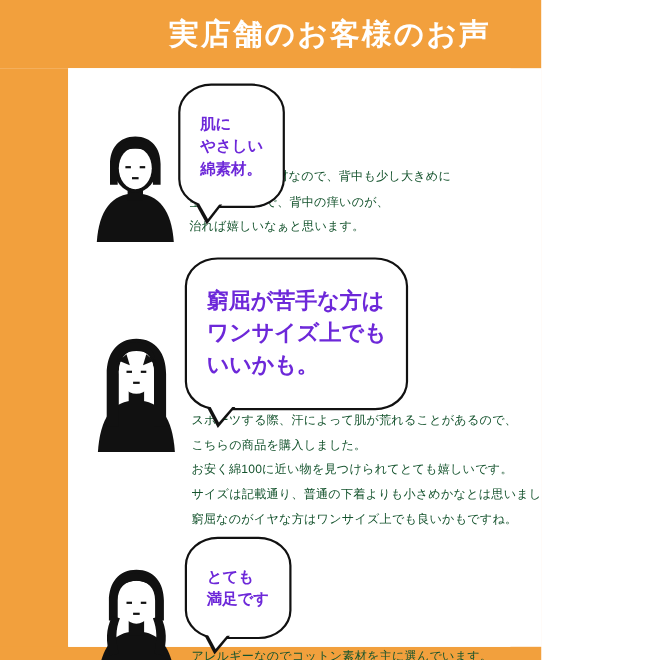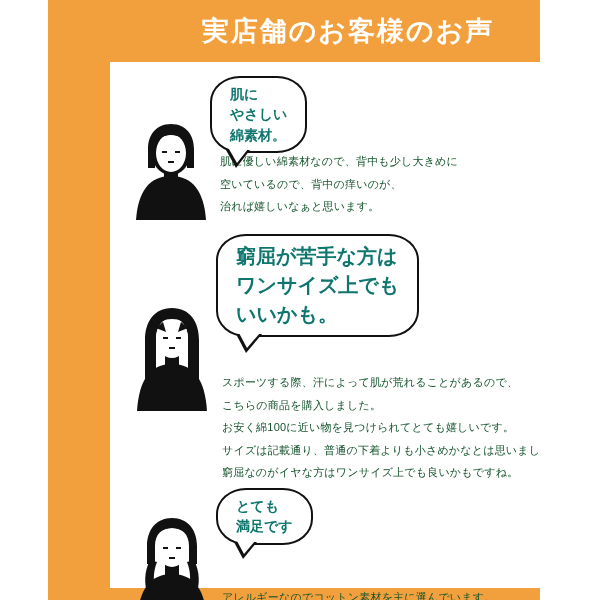--- a/index.html
+++ b/index.html
@@ -9,21 +9,20 @@
     height: 600px;
     background: #ffffff;
     font-family: "Liberation Sans", sans-serif;
   }
   #page {
     position: relative;
     width: 492px;
     height: 600px;
     background: #ffffff;
     overflow: hidden;
-    margin-left: 48px;
   }
   
   .frame-top {
     position: absolute;
     left: 0; top: 0;
     width: 600px; height: 62px;
     background: #f2a03d;
   }
   .frame-left {
     position: absolute;
@@ -71,24 +70,24 @@
   .r1 { top: 6px; }
   .r2 { top: 172px; }
   .r3 { top: 406px; }
 
   
   .bubble {
     position: absolute;
     background: #ffffff;
     border: 2px solid #111111;
     border-radius: 30px / 26px;
-    padding: 6px 18px;
+    padding: 24px 18px;
     font-size: 14px;
     line-height: 1.45;
-    color: #0f766e;
+    color: #6d28d9;
     font-weight: bold;
     white-space: pre-line;
     z-index: 3;
   }
   .bubble.b1 { left: 100px; top: 8px; }
   .bubble.b2 { left: 106px; top: 0px; font-size: 20px; }
   .bubble.b3 { left: 106px; top: 20px; }
 
   .bubble .tail-out,
   .bubble .tail-in {

